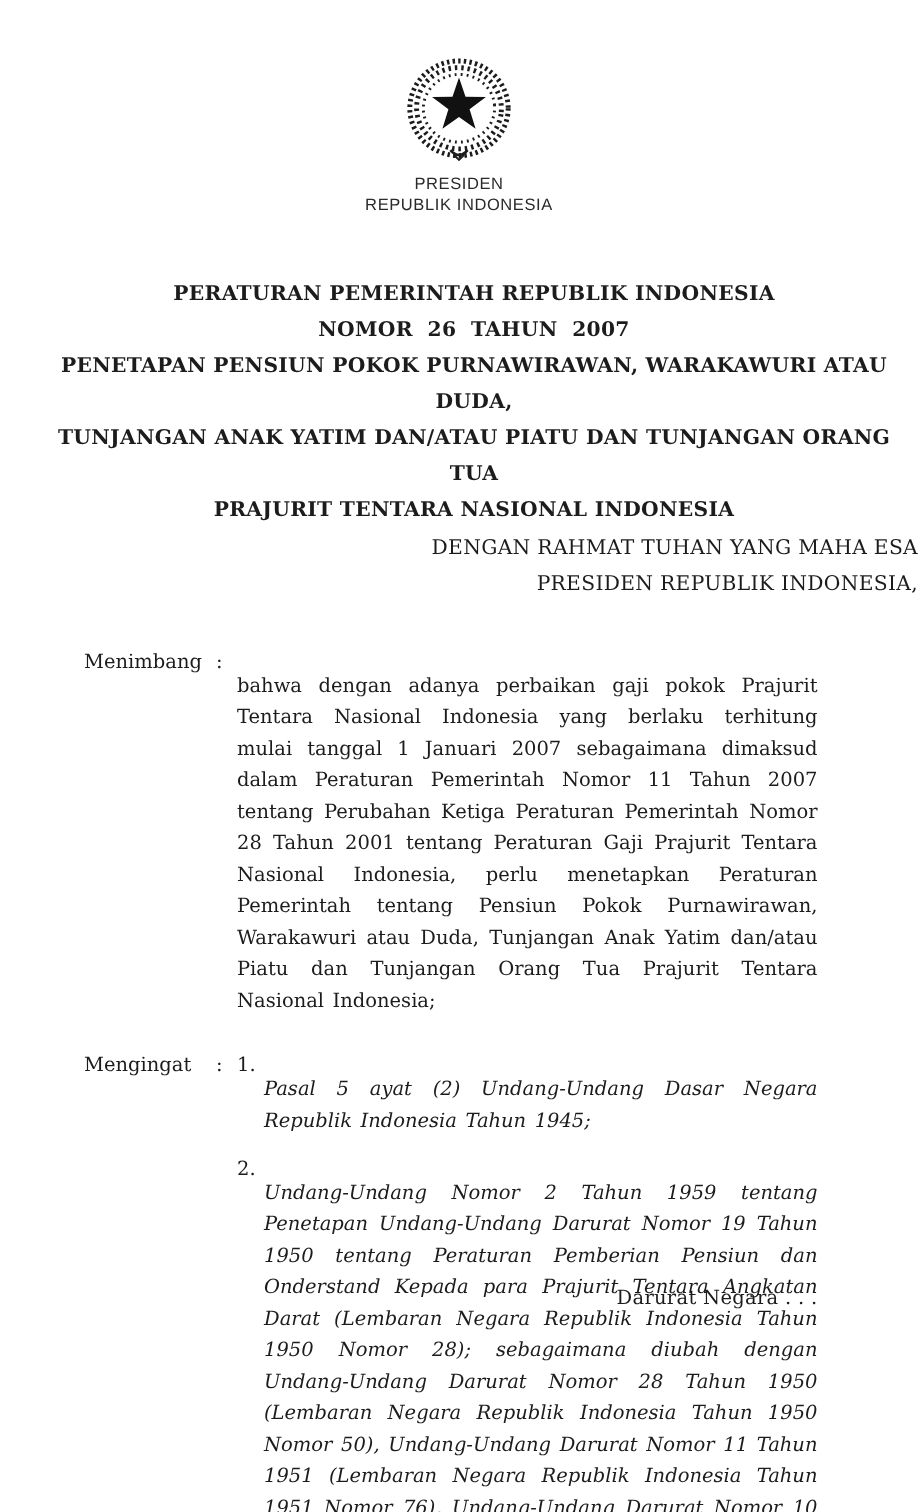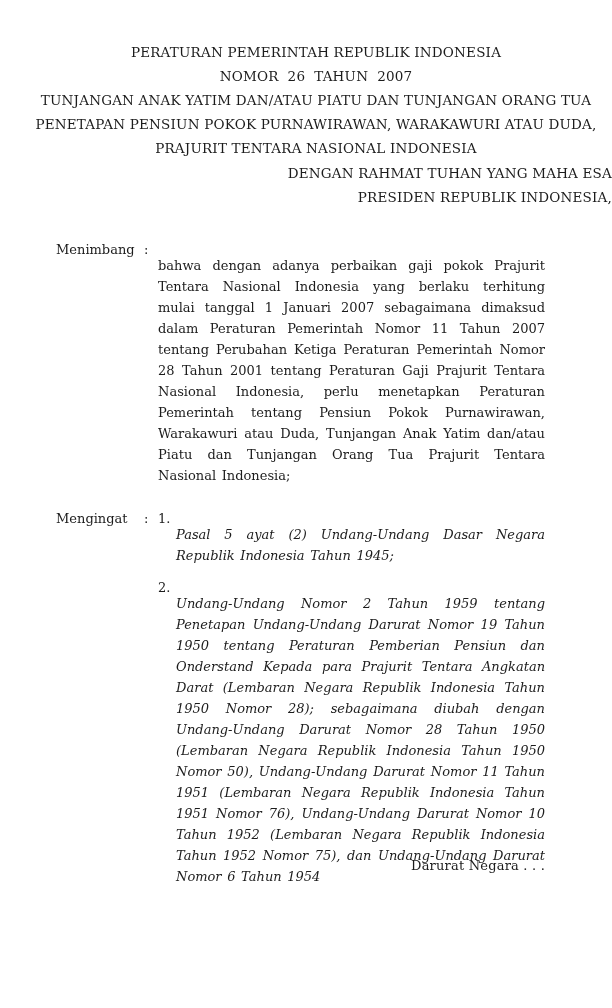--- a/index.html
+++ b/index.html
@@ -33,21 +33,21 @@
     font-size: 11px;
     line-height: 13.5px;
     letter-spacing: 0.4px;
     color: #2a2a2a;
   }
   
   .title-block {
     margin-top: 40px;
     text-align: center;
     font-size: 13.5px;
-    font-weight: normal;
+    font-weight: bold;
     margin-left: 20px;
   }
   .title-line {
     line-height: 24px;
     white-space: pre-wrap;
     letter-spacing: 0.2px;
   }
   .preamble {
     margin-top: 1px;
     text-align: right;
@@ -100,26 +100,40 @@
     right: 67px;
     font-size: 13px;
     letter-spacing: 0.2px;
   }
 </style>
 </head>
 <body>
 
 <div class="page">
 
+  <header class="letterhead">
+    <div class="emblem">
+      <svg viewBox="0 0 100 94" xmlns="http://www.w3.org/2000/svg" aria-hidden="true">
+        <ellipse cx="50" cy="46" rx="40" ry="38.5" fill="none" stroke="#1c1c1c" stroke-width="4" stroke-dasharray="2 2.6"></ellipse>
+        <ellipse cx="50" cy="46" rx="34.5" ry="33" fill="none" stroke="#1c1c1c" stroke-width="4" stroke-dasharray="2 3.2" transform="rotate(8 50 46)"></ellipse>
+        <ellipse cx="50" cy="46" rx="29" ry="27.5" fill="none" stroke="#1c1c1c" stroke-width="2.4" stroke-dasharray="1.5 3.4" transform="rotate(-6 50 46)"></ellipse>
+        <polygon points="50,21 55.3,36.7 71.9,36.9 58.6,46.8 63.5,62.6 50,53 36.5,62.6 41.4,46.8 28.1,36.9 44.7,36.7" fill="#111111"></polygon>
+        <path d="M43 80 Q50 88 57 80" fill="none" stroke="#1c1c1c" stroke-width="2.2"></path>
+        <path d="M46 84 l4 4 l4 -4" fill="none" stroke="#1c1c1c" stroke-width="1.6"></path>
+      </svg>
+    </div>
+    <div class="lh-text">PRESIDEN</div>
+    <div class="lh-text">REPUBLIK INDONESIA</div>
+  </header>
 
   <section class="title-block">
     <div class="title-line">PERATURAN PEMERINTAH REPUBLIK INDONESIA</div>
     <div class="title-line">NOMOR  26  TAHUN  2007</div>
+    <div class="title-line">PENETAPAN PENSIUN POKOK PURNAWIRAWAN, WARAKAWURI ATAU DUDA,</div>
     <div class="title-line">TUNJANGAN ANAK YATIM DAN/ATAU PIATU DAN TUNJANGAN ORANG TUA</div>
-    <div class="title-line">PENETAPAN PENSIUN POKOK PURNAWIRAWAN, WARAKAWURI ATAU DUDA,</div>
     <div class="title-line">PRAJURIT TENTARA NASIONAL INDONESIA</div>
   </section>
 
   <section class="preamble">
     <div class="preamble-line">DENGAN RAHMAT TUHAN YANG MAHA ESA</div>
     <div class="preamble-line">PRESIDEN REPUBLIK INDONESIA,</div>
   </section>
 
   <section class="clause clause-menimbang">
     <div class="clause-label">Menimbang</div>

